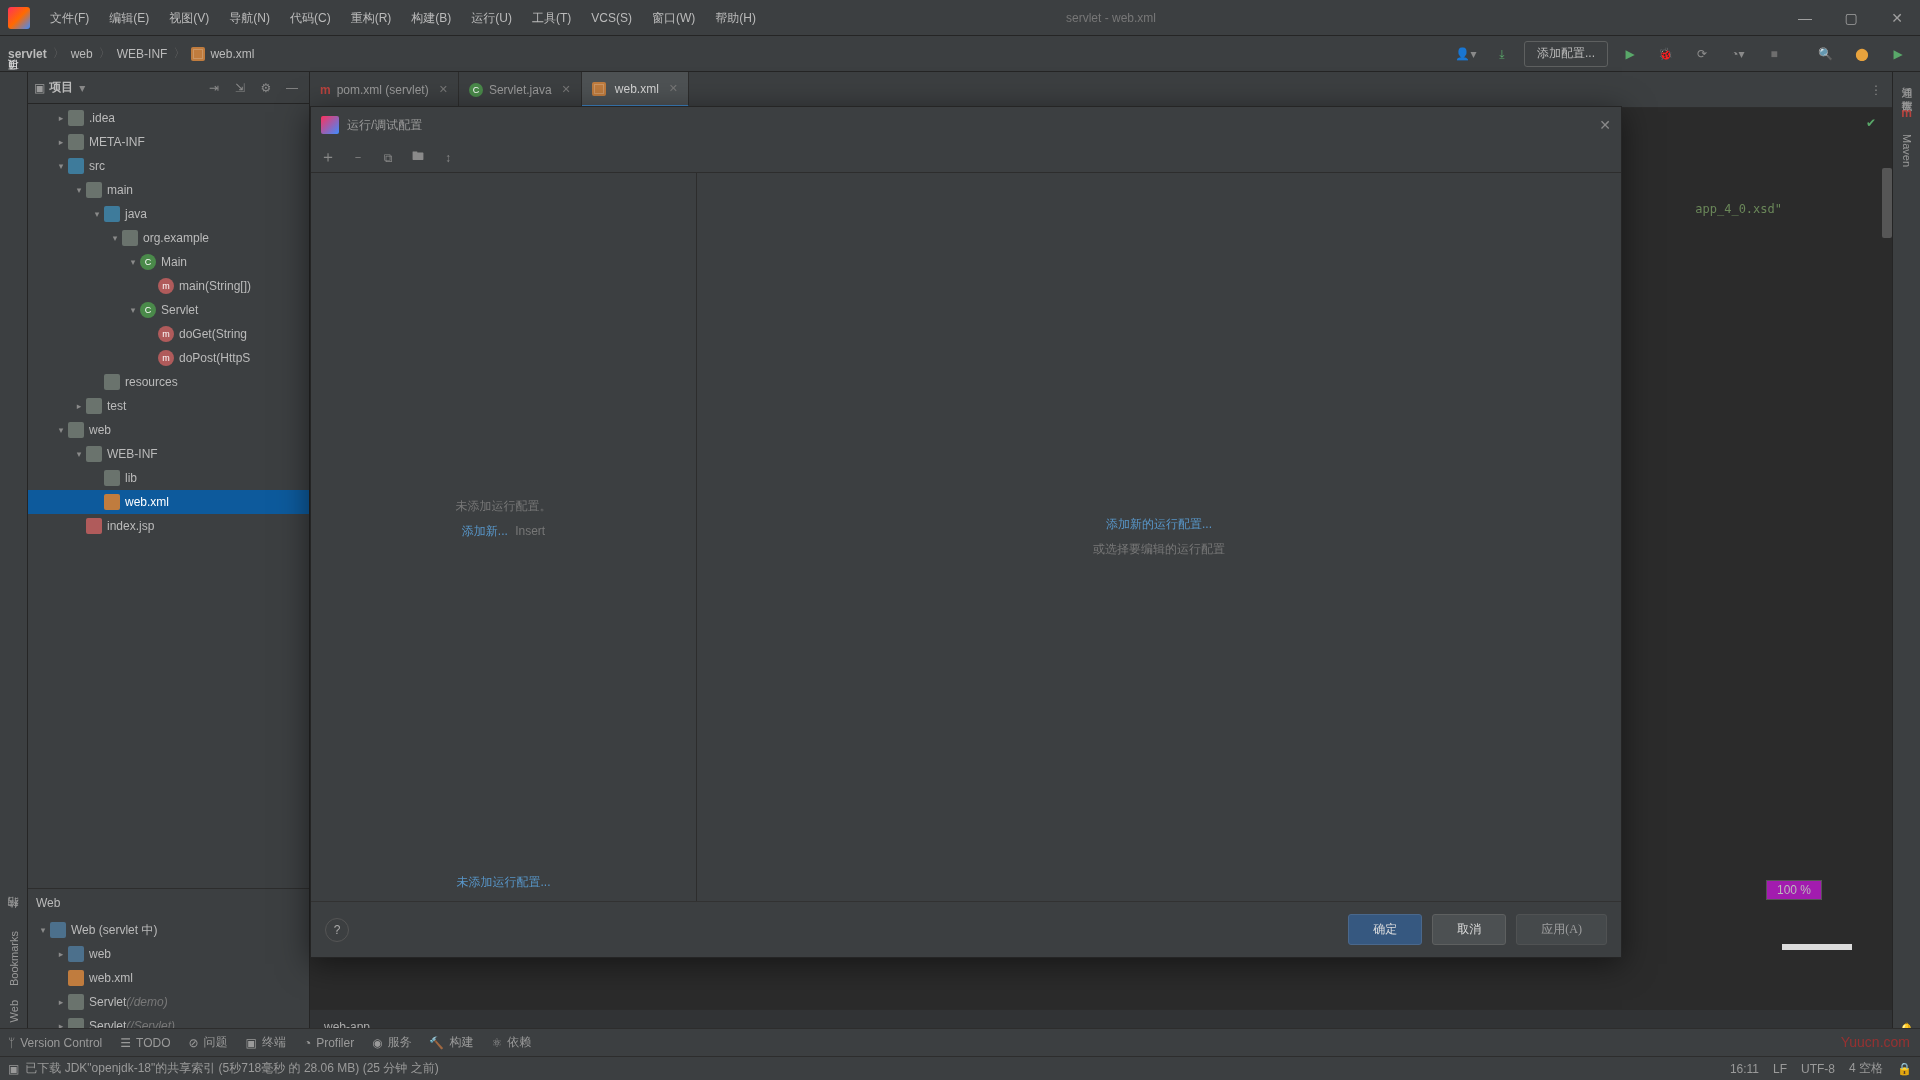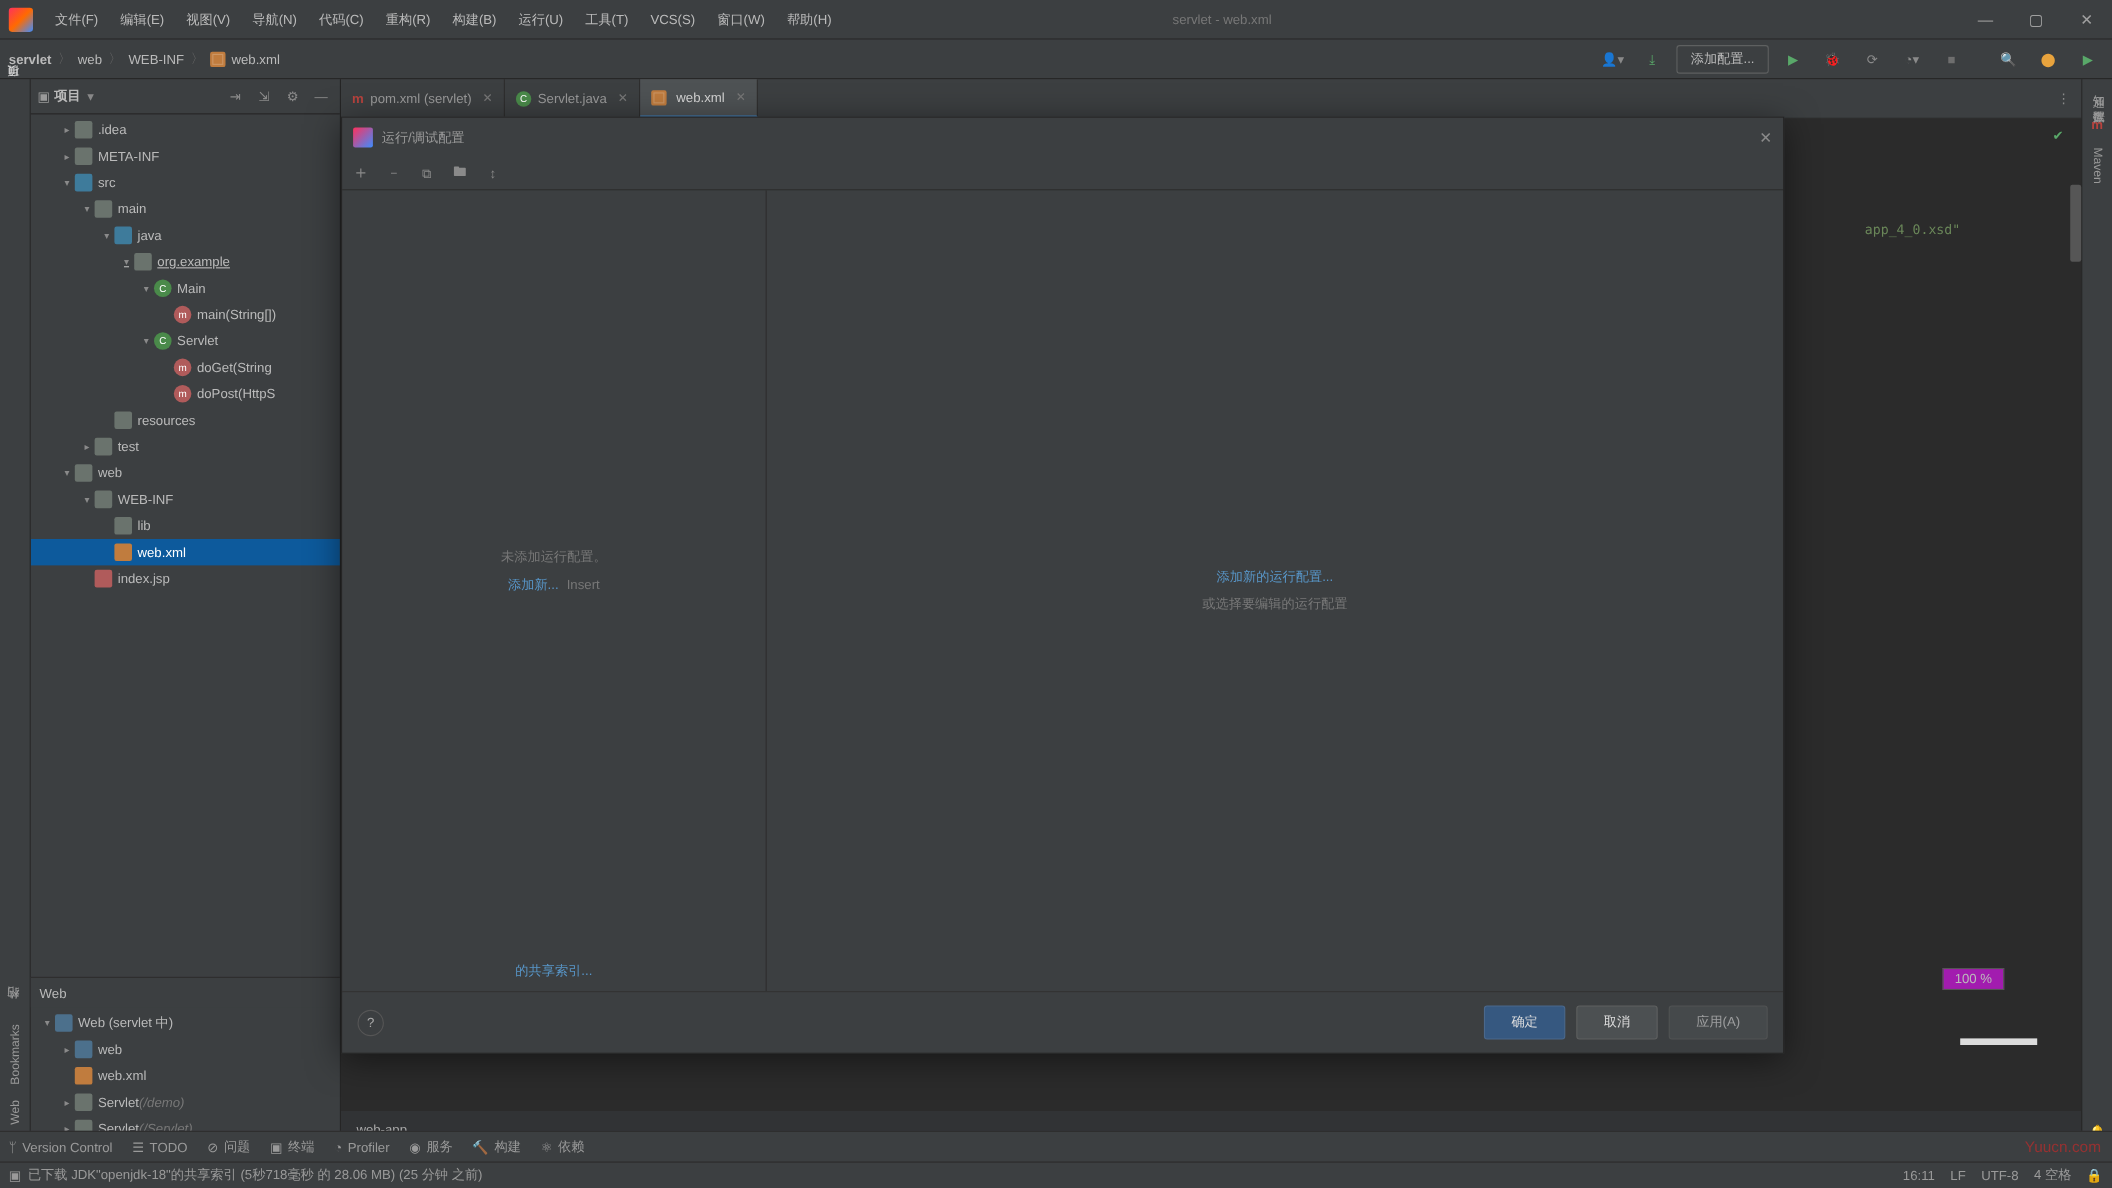--- a/index.html
+++ b/index.html
@@ -93,21 +93,21 @@
 .dlg-left{width:386px;border-right:1px solid #2d2d2d;display:flex;flex-direction:column;align-items:center;}
 .dlg-left-center{flex:1;display:flex;flex-direction:column;align-items:center;justify-content:center;gap:8px;}
 .dlg-msg{color:#777;}
 .dlg-link{color:#5896c9;}
 .dlg-hint{color:#777;}
 .dlg-bottom-link{padding:10px 12px;color:#5896c9;}
 .dlg-right{flex:1;display:flex;flex-direction:column;align-items:center;justify-content:center;gap:8px;}
 .dlg-footer{height:56px;display:flex;align-items:center;padding:0 14px;gap:10px;border-top:1px solid #323232;}
 .dlg-help{width:24px;height:24px;border:1px solid #555;border-radius:50%;display:flex;align-items:center;justify-content:center;color:#aaa;}
 .dlg-spacer{flex:1;}
-.btn{padding:6px 24px;border:1px solid #5e6060;background:#4c5052;color:#ddd;border-radius:3px;}
+.btn{padding:6px 24px;border:1px solid #5e6060;background:#4c5052;color:#ddd;border-radius:3px;font-family:Liberation Serif, serif;}
 .btn.primary{background:#365880;border-color:#4a688c;}
 .btn.disabled{opacity:0.6;}
 
 
 .toolwindows{position:absolute; bottom:24px; left:0; right:0; height:28px; background:#3c3f41; border-top:1px solid #2d2d2d; display:flex; align-items:center; padding:0 8px; gap:18px; color:#9a9a9a;}
 .tw-item{display:flex;align-items:center;gap:5px;}
 .statusbar{position:absolute; bottom:0; left:0; right:0; height:24px; background:#3c3f41; border-top:1px solid #2d2d2d; display:flex; align-items:center; padding:0 8px; color:#9a9a9a; gap:14px;}
 .statusbar .sp{flex:1;}
 .status-msg{display:flex;align-items:center;gap:6px;}
 
@@ -209,21 +209,21 @@
         <div class="tree-row" style="padding-left: 44px;">
           <span class="tree-arrow open"></span>
           <span class="t-ico ico-folder"></span>
           <span>main</span>
         </div>
         <div class="tree-row" style="padding-left: 62px;">
           <span class="tree-arrow open"></span>
           <span class="t-ico ico-folder-hl"></span>
           <span>java</span>
         </div>
-        <div class="tree-row" style="padding-left: 80px; text-decoration: underline;">
+        <div class="tree-row" style="padding-left: 80px;">
           <span class="tree-arrow open"></span>
           <span class="t-ico ico-folder"></span>
           <span>org.example</span>
         </div>
         <div class="tree-row" style="padding-left: 98px;">
           <span class="tree-arrow open"></span>
           <span class="t-ico ico-class">C</span>
           <span>Main</span>
         </div>
         <div class="tree-row" style="padding-left: 116px;">
@@ -368,21 +368,21 @@
   </div>
   <div class="dlg-body">
     <div class="dlg-left">
       <div class="dlg-left-center">
         <div class="dlg-msg">未添加运行配置。</div>
         <div>
           <span class="dlg-link">添加新...</span>
           <span class="dlg-hint" style="margin-left:4px;">Insert</span>
         </div>
       </div>
-      <div class="dlg-bottom-link">的共享索引...</div>
+      <div class="dlg-bottom-link">未添加运行配置...</div>
     </div>
     <div class="dlg-right">
       <div class="dlg-link">添加新的运行配置...</div>
       <div class="dlg-msg">或选择要编辑的运行配置</div>
     </div>
   </div>
   <div class="dlg-footer">
     <div class="dlg-help">?</div>
     <div class="dlg-spacer"></div>
     <button class="btn primary">确定</button>

